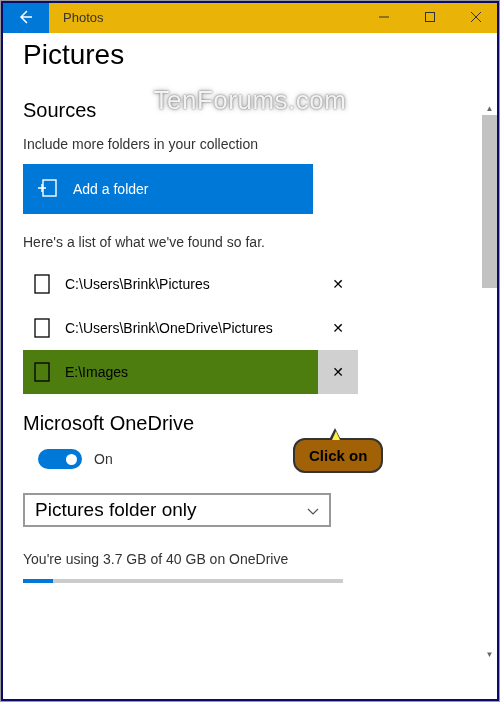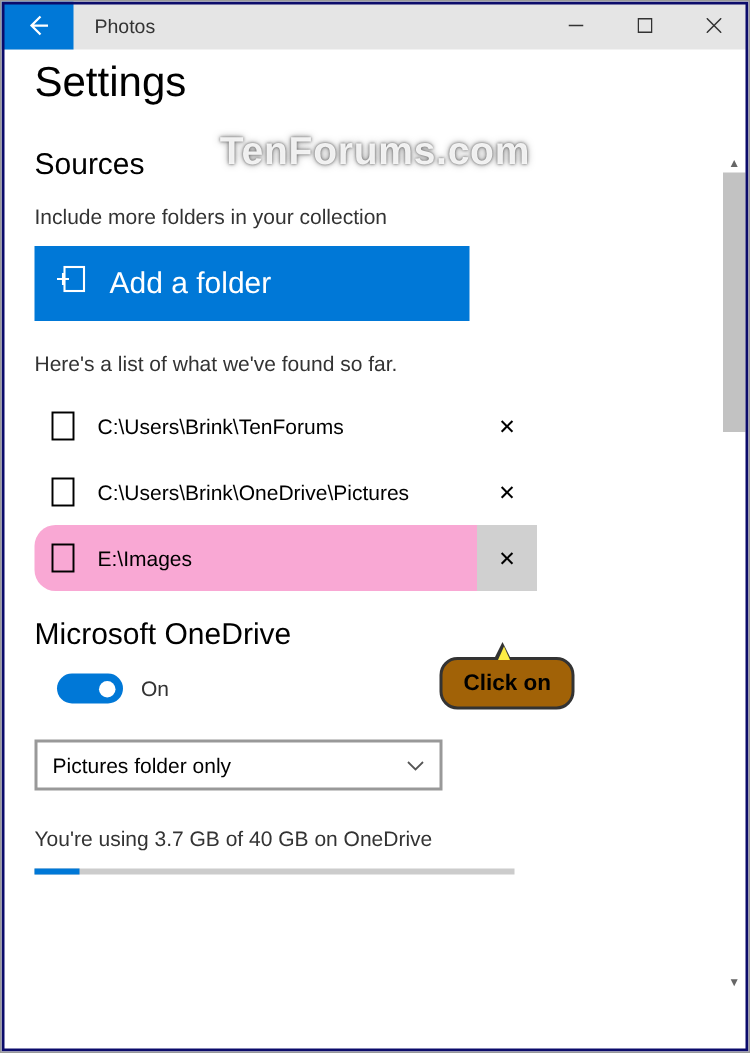--- a/index.html
+++ b/index.html
@@ -1,64 +1,64 @@
 <!DOCTYPE html>
 <html><head>
 <meta charset="utf-8">
 <style>
   * { box-sizing: border-box; margin: 0; padding: 0; font-family: "Segoe UI", Arial, sans-serif; }
   body { width: 500px; height: 702px; background: #fff; position: relative; border: 1px solid #999; overflow: hidden; }
   
-  .titlebar { height: 32px; display: flex; align-items: center; background: #e5e5e5; }
+  .titlebar { height: 32px; display: flex; align-items: center; background: #eab308; }
   .back-btn { width: 48px; height: 32px; background: #0078d7; color: #fff; display: flex; align-items: center; justify-content: center; font-size: 16px; }
   .app-title { padding-left: 14px; font-size: 13px; color: #333; flex: 1; }
   .win-controls { display: flex; }
   .win-btn { width: 46px; height: 32px; display: flex; align-items: center; justify-content: center; font-size: 11px; color: #333; font-family: "Segoe MDL2 Assets", Arial; }
   .win-btn svg { stroke: #333; }
   
   .header { padding: 6px 22px 16px; font-size: 28px; font-weight: 300; color: #000; }
   
   .content { padding: 0 22px 20px; position: relative; }
   .section-title { font-size: 20px; font-weight: 400; color: #000; margin-bottom: 14px; margin-top: 18px; }
   .section-title.first { margin-top: 12px; }
   .sub-text { font-size: 14px; color: #333; margin-bottom: 12px; }
   
-  .add-folder-btn { background: #0078d7; color: #fff; height: 50px; width: 290px; display: flex; align-items: center; padding: 12px 14px; font-size: 20px; margin-bottom: 20px; }
+  .add-folder-btn { background: #0078d7; color: #fff; height: 50px; width: 290px; display: flex; align-items: center; padding: 12px 14px; font-size: 14px; margin-bottom: 20px; }
   .add-folder-btn .icon { margin-right: 14px; }
   
   .folder-list { margin-bottom: 10px; }
   .folder-row { height: 44px; display: flex; align-items: center; width: 335px; }
-  .folder-row.highlight { background: #f9a8d4; border-radius: 14px; }
+  .folder-row.highlight { background: #4d7c0f; }
   .folder-icon { width: 38px; display: flex; justify-content: center; }
   .folder-path { flex: 1; font-size: 14px; color: #000; padding-left: 4px; }
   .remove-btn { width: 40px; height: 44px; display: flex; align-items: center; justify-content: center; font-size: 14px; color: #000; }
   .folder-row.highlight .remove-btn { background: #d0d0d0; }
   
   .toggle-row { display: flex; align-items: center; margin-top: 10px; margin-bottom: 24px; padding-left: 15px; }
   .toggle { width: 44px; height: 20px; background: #0078d7; border-radius: 10px; position: relative; margin-right: 12px; }
   .toggle-knob { width: 11px; height: 11px; background: #fff; border-radius: 50%; position: absolute; top: 4.5px; right: 5px; }
   .toggle-label { font-size: 14px; color: #333; }
   
-  .dropdown { width: 272px; height: 34px; border: 2px solid #999; display: flex; align-items: center; padding: 0 10px; font-size: 14px; color: #000; justify-content: space-between; margin-bottom: 24px; margin-top: 8px; }
+  .dropdown { width: 308px; height: 34px; border: 2px solid #999; display: flex; align-items: center; padding: 0 10px; font-size: 19px; color: #000; justify-content: space-between; margin-bottom: 24px; margin-top: 8px; }
   
   .progress-wrap { margin-top: 6px; }
   .progress-bar { width: 320px; height: 4px; background: #ccc; position: relative; margin-top: 8px; }
   .progress-fill { height: 100%; background: #0078d7; width: 30px; }
   
   .scrollbar { position: absolute; right: 2px; top: 100px; width: 15px; height: 560px; }
   .scroll-thumb { width: 15px; height: 173px; background: #c2c2c2; position: absolute; top: 14px; }
   .scroll-arrow { width: 15px; height: 14px; display: flex; align-items: center; justify-content: center; position: absolute; font-size: 8px; color: #666; }
   .scroll-arrow.up { top: 0; }
   .scroll-arrow.down { bottom: 0; }
   
   .callout { position: absolute; left: 292px; top: 437px; background: #a16207; border: 2px solid #333; border-radius: 12px; padding: 7px 14px; font-size: 15px; font-weight: bold; color: #000; }
   .callout::before { content: ""; position: absolute; top: -12px; left: 34px; width: 0; height: 0; border-left: 6px solid transparent; border-right: 6px solid transparent; border-bottom: 12px solid #333; }
   .callout::after { content: ""; position: absolute; top: -9px; left: 37px; width: 0; height: 0; border-left: 4px solid transparent; border-right: 4px solid transparent; border-bottom: 9px solid #ffee44; }
   
-  .watermark { position: absolute; top: 84px; left: 0; width: 100%; text-align: center; font-size: 26px; font-weight: bold; color: rgba(255,255,255,0.9); text-shadow: 0 0 5px rgba(80,80,80,0.6), 0 0 2px rgba(60,60,60,0.8); pointer-events: none; letter-spacing: 0.5px; }
+  .watermark { position: absolute; top: 84px; left: 0; width: 100%; text-align: center; font-size: 26px; font-weight: normal; color: rgba(255,255,255,0.9); text-shadow: 0 0 5px rgba(80,80,80,0.6), 0 0 2px rgba(60,60,60,0.8); pointer-events: none; letter-spacing: 0.5px; }
   .outer-border { position: absolute; inset: 0; border: 2px solid #0b0b6b; pointer-events: none; }
 </style>
 </head>
 <body>
 
 <div class="titlebar">
   <div class="back-btn">
     <svg width="18" height="18" viewBox="0 0 18 18">
         <path d="M11 3 L5 9 L11 15 M5 9 H16" stroke="#fff" stroke-width="1.5" fill="none"></path>
       </svg>
@@ -76,21 +76,21 @@
         </svg>
       </div>
     <div class="win-btn">
         <svg width="10" height="10">
           <path d="M0 0 L10 10 M10 0 L0 10" stroke-width="1"></path>
         </svg>
       </div>
   </div>
 </div>
 
-<div class="header">Settings</div>
+<div class="header">Pictures</div>
 
 <div class="watermark">TenForums.com</div>
 
 <div class="content">
   <div class="section-title first">Sources</div>
   <div class="sub-text">Include more folders in your collection</div>
 
   <div class="add-folder-btn">
     <span class="icon">
       <svg width="22" height="22" viewBox="0 0 22 22">
@@ -103,21 +103,21 @@
 
   <div class="sub-text">Here's a list of what we've found so far.</div>
 
   <div class="folder-list">
     <div class="folder-row">
       <span class="folder-icon">
           <svg width="16" height="20" viewBox="0 0 16 20">
             <rect x="1" y="1" width="14" height="18" fill="none" stroke="#000" stroke-width="1.3"></rect>
           </svg>
         </span>
-      <span class="folder-path">C:\Users\Brink\TenForums</span>
+      <span class="folder-path">C:\Users\Brink\Pictures</span>
       <span class="remove-btn">✕</span>
     </div>
     <div class="folder-row">
       <span class="folder-icon">
           <svg width="16" height="20" viewBox="0 0 16 20">
             <rect x="1" y="1" width="14" height="18" fill="none" stroke="#000" stroke-width="1.3"></rect>
           </svg>
         </span>
       <span class="folder-path">C:\Users\Brink\OneDrive\Pictures</span>
       <span class="remove-btn">✕</span>

